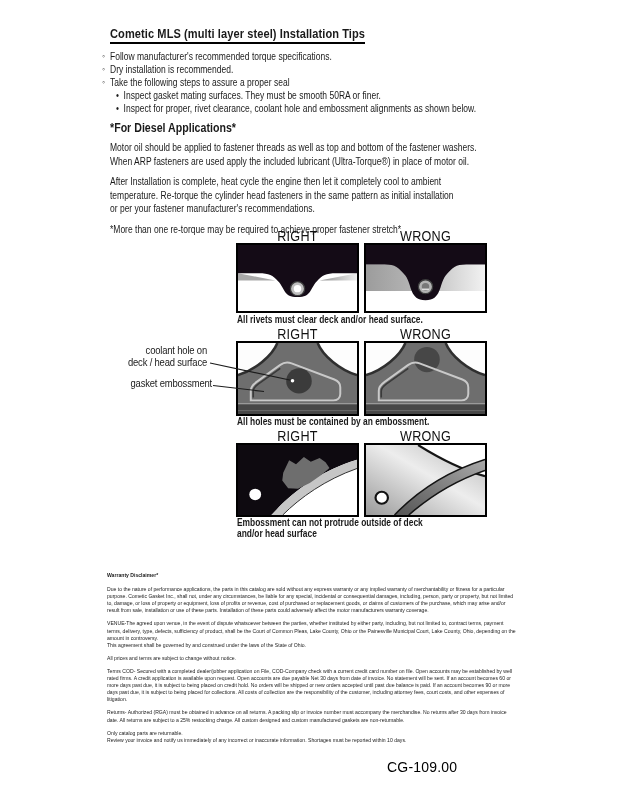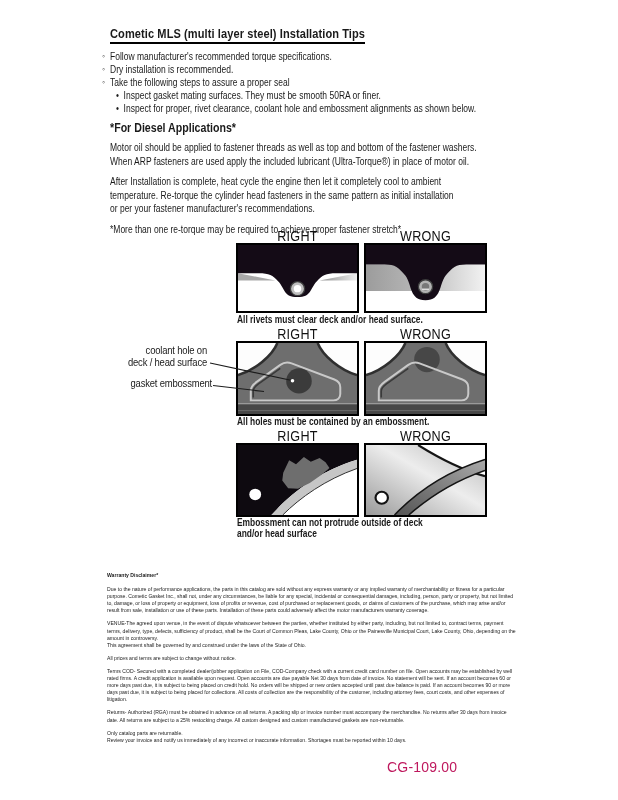--- a/index.html
+++ b/index.html
@@ -55,21 +55,21 @@
   
   .legal{
     left:107px;top:572px;width:482px;
     transform:scaleX(0.85);transform-origin:0 0;
     font-size:6px;line-height:7.1px;color:#222;
   }
   .legal-h{font-weight:bold;margin:0 0 7px 0;}
   .legal p{margin:0 0 6px 0;}
   .legal p.tight{margin-bottom:0;}
 
-  .doc-code{left:387px;top:759px;font-size:14px;color:#be185d;letter-spacing:.2px;}
+  .doc-code{left:387px;top:759px;font-size:14px;color:#000000;letter-spacing:.2px;}
   .overlay{left:0;top:0;pointer-events:none;}
 </style>
 </head>
 <body>
 
 <div>
 
   <div class="abs content">
     <div>
       <span class="title-text">Cometic MLS (multi layer steel) Installation Tips</span>

